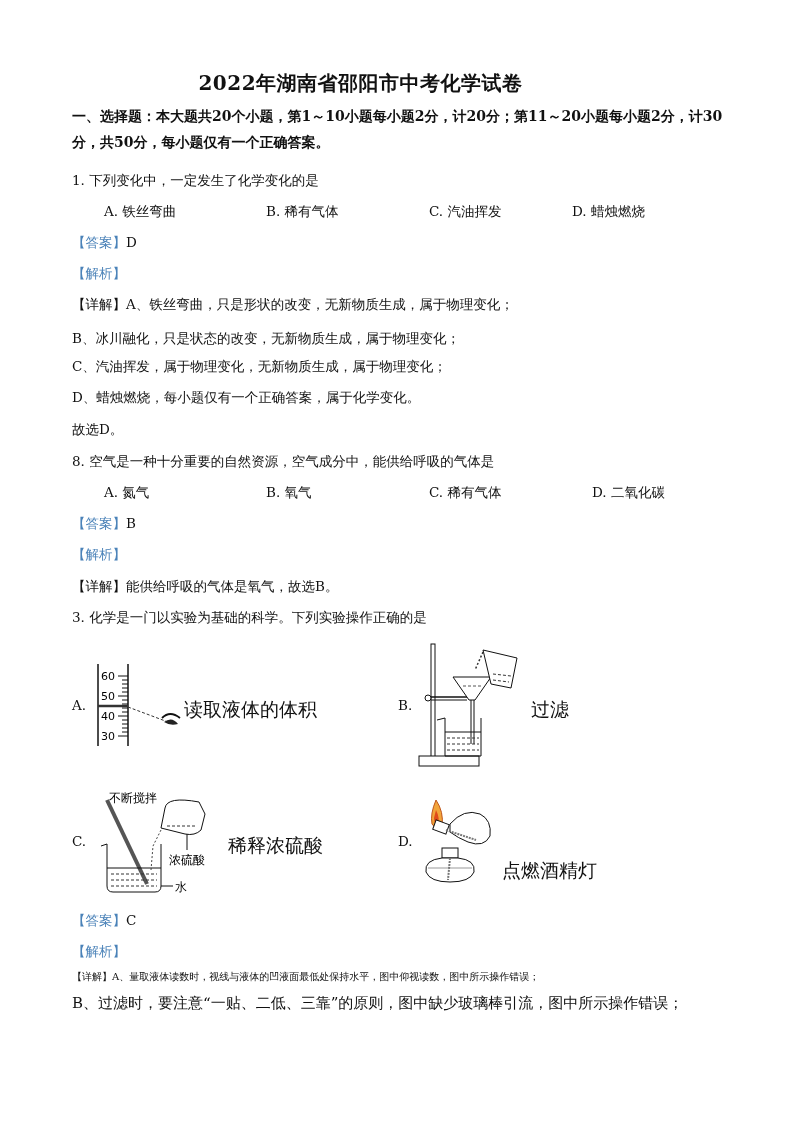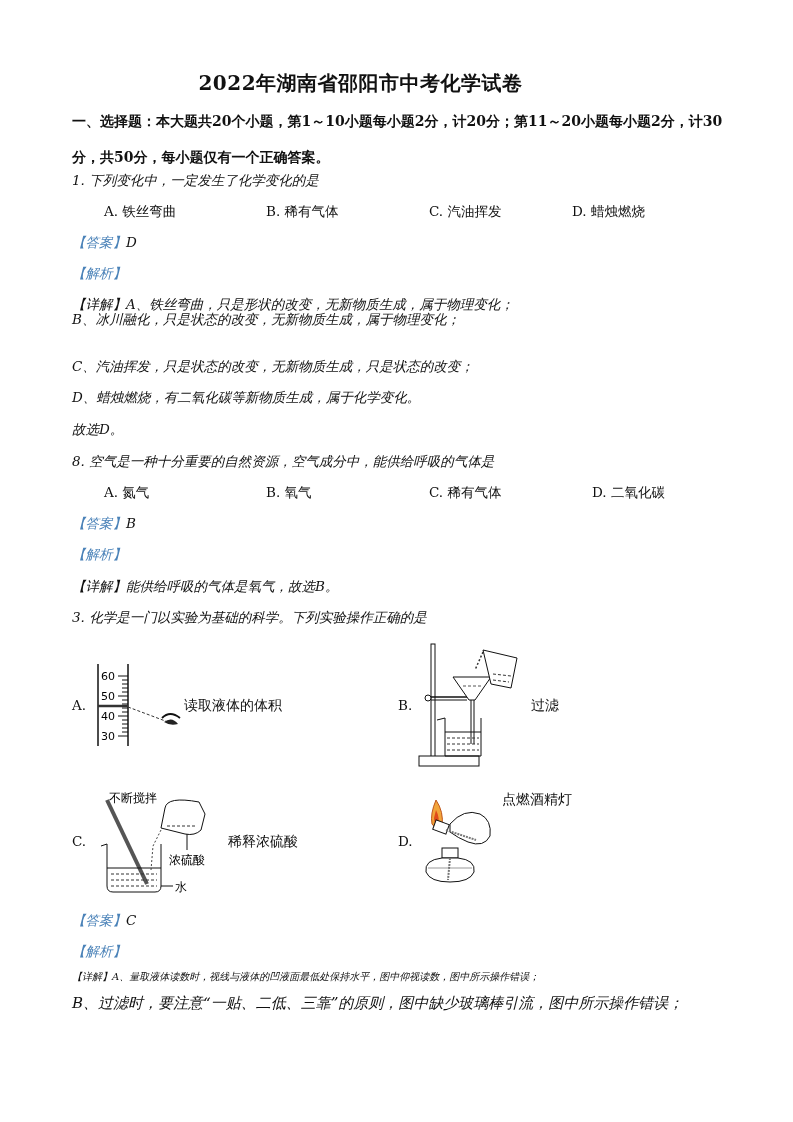--- a/index.html
+++ b/index.html
@@ -1,50 +1,50 @@
 <!DOCTYPE html>
 <html><head>
   <meta charset="utf-8">
   <style>
     html, body { margin: 0; padding: 0; background: #ffffff; }
     body { width: 793px; height: 1122px; position: relative; overflow: hidden;
            font-family: "DejaVu Serif", "Liberation Serif", serif; color: #111; }
     .title { position: absolute; top: 70px; left: 0; width: 721px; text-align: center;
              font-size: 20px; font-weight: bold; letter-spacing: 0.5px; }
     .section { position: absolute; left: 72px; width: 660px; font-size: 14px; font-weight: bold;
-               line-height: 36px; top: 103px; }
-    .line { position: absolute; left: 72px; font-size: 13.5px; white-space: nowrap; font-style: italic; }
+               line-height: 26px; top: 103px; }
+    .line { position: absolute; left: 72px; font-size: 13.5px; white-space: nowrap; }
     .tag { color: #4a82b8; text-align: center; }
     .opts { position: absolute; left: 72px; width: 660px; font-size: 13.5px; }
     .opt { position: absolute; white-space: nowrap; margin-left: 32px; }
     .fig { position: absolute; }
     .figlabel { position: absolute; font-size: 13.5px; white-space: nowrap; }
-    .figtext { position: absolute; font-size: 14px; white-space: nowrap; }
+    .figtext { position: absolute; font-size: 19px; white-space: nowrap; }
     svg text { font-family: "DejaVu Sans", "Liberation Sans", sans-serif; }
   </style>
 </head>
 <body>
 
 <div class="title">2022年湖南省邵阳市中考化学试卷</div>
 
 <div class="section">一、选择题：本大题共20个小题，第1～10小题每小题2分，计20分；第11～20小题每小题2分，计30分，共50分，每小题仅有一个正确答案。</div>
 
 <div class="line" style="top:172px">1. 下列变化中，一定发生了化学变化的是</div>
 <div class="opts" style="top:203px">
   <span class="opt" style="left:0">A. 铁丝弯曲</span>
   <span class="opt" style="left:162px">B. 稀有气体</span>
   <span class="opt" style="left:325px">C. 汽油挥发</span>
   <span class="opt" style="left:468px">D. 蜡烛燃烧</span>
 </div>
 <div class="line" style="top:234px"><span class="tag">【答案】</span><span>D</span></div>
 <div class="line" style="top:265px"><span class="tag">【解析】</span></div>
 <div class="line" style="top:296px"><span>【详解】</span><span>A、铁丝弯曲，只是形状的改变，无新物质生成，属于物理变化；</span></div>
-<div class="line" style="top:311px">B、冰川融化，只是状态的改变，无新物质生成，属于物理变化；</div>
-<div class="line" style="top:358px">C、汽油挥发，只是状态的改变，无新物质生成，只是状态的改变；</div>
-<div class="line" style="top:389px">D、蜡烛燃烧，有二氧化碳等新物质生成，属于化学变化。</div>
+<div class="line" style="top:330px">B、冰川融化，只是状态的改变，无新物质生成，属于物理变化；</div>
+<div class="line" style="top:358px">C、汽油挥发，属于物理变化，无新物质生成，属于物理变化；</div>
+<div class="line" style="top:389px">D、蜡烛燃烧，每小题仅有一个正确答案，属于化学变化。</div>
 <div class="line" style="top:421px">故选D。</div>
 
 <div class="line" style="top:453px">8. 空气是一种十分重要的自然资源，空气成分中，能供给呼吸的气体是</div>
 <div class="opts" style="top:484px">
   <span class="opt" style="left:0">A. 氮气</span>
   <span class="opt" style="left:162px">B. 氧气</span>
   <span class="opt" style="left:325px">C. 稀有气体</span>
   <span class="opt" style="left:488px">D. 二氧化碳</span>
 </div>
 <div class="line" style="top:515px"><span class="tag">【答案】</span><span>B</span></div>
@@ -145,18 +145,18 @@
     <path d="M18 14 Q22 22 20 28 Q16 28 16 22 Z" fill="#e04a1a"></path>
   </g>
   <rect x="16" y="26" width="14" height="10" fill="#fff" stroke="#111" transform="rotate(20 23 31)"></rect>
   <path d="M32 28 Q46 12 62 18 Q74 24 72 40 Q66 52 50 46 Q40 42 32 36 Z" fill="#fff" stroke="#111" stroke-width="1"></path>
   <path d="M28 34 L58 44" stroke="#777" stroke-width="2" stroke-dasharray="2,1"></path>
   <rect x="24" y="52" width="16" height="10" fill="#fff" stroke="#111"></rect>
   <path d="M8 76 Q6 64 24 62 L40 62 Q58 64 56 76 Q52 86 32 86 Q12 86 8 76 Z" fill="#fff" stroke="#111" stroke-width="1"></path>
   <line x1="10" y1="72" x2="54" y2="72" stroke="#999"></line>
   <path d="M32 62 L30 84" stroke="#777" stroke-width="2" stroke-dasharray="2,1"></path>
 </svg>
-<span class="figtext" style="left:502px;top:791px">点燃酒精灯</span>
+<span class="figtext" style="left:502px;top:858px">点燃酒精灯</span>
 
 <div class="line" style="top:912px"><span class="tag">【答案】</span><span>C</span></div>
 <div class="line" style="top:943px"><span class="tag">【解析】</span></div>
 <div class="line" style="top:970px;font-size:10px"><span>【详解】</span><span>A、量取液体读数时，视线与液体的凹液面最低处保持水平，图中仰视读数，图中所示操作错误；</span></div>
 <div class="line" style="top:994px;font-size:15px">B、过滤时，要注意“一贴、二低、三靠”的原则，图中缺少玻璃棒引流，图中所示操作错误；</div>
 
 </body></html>

